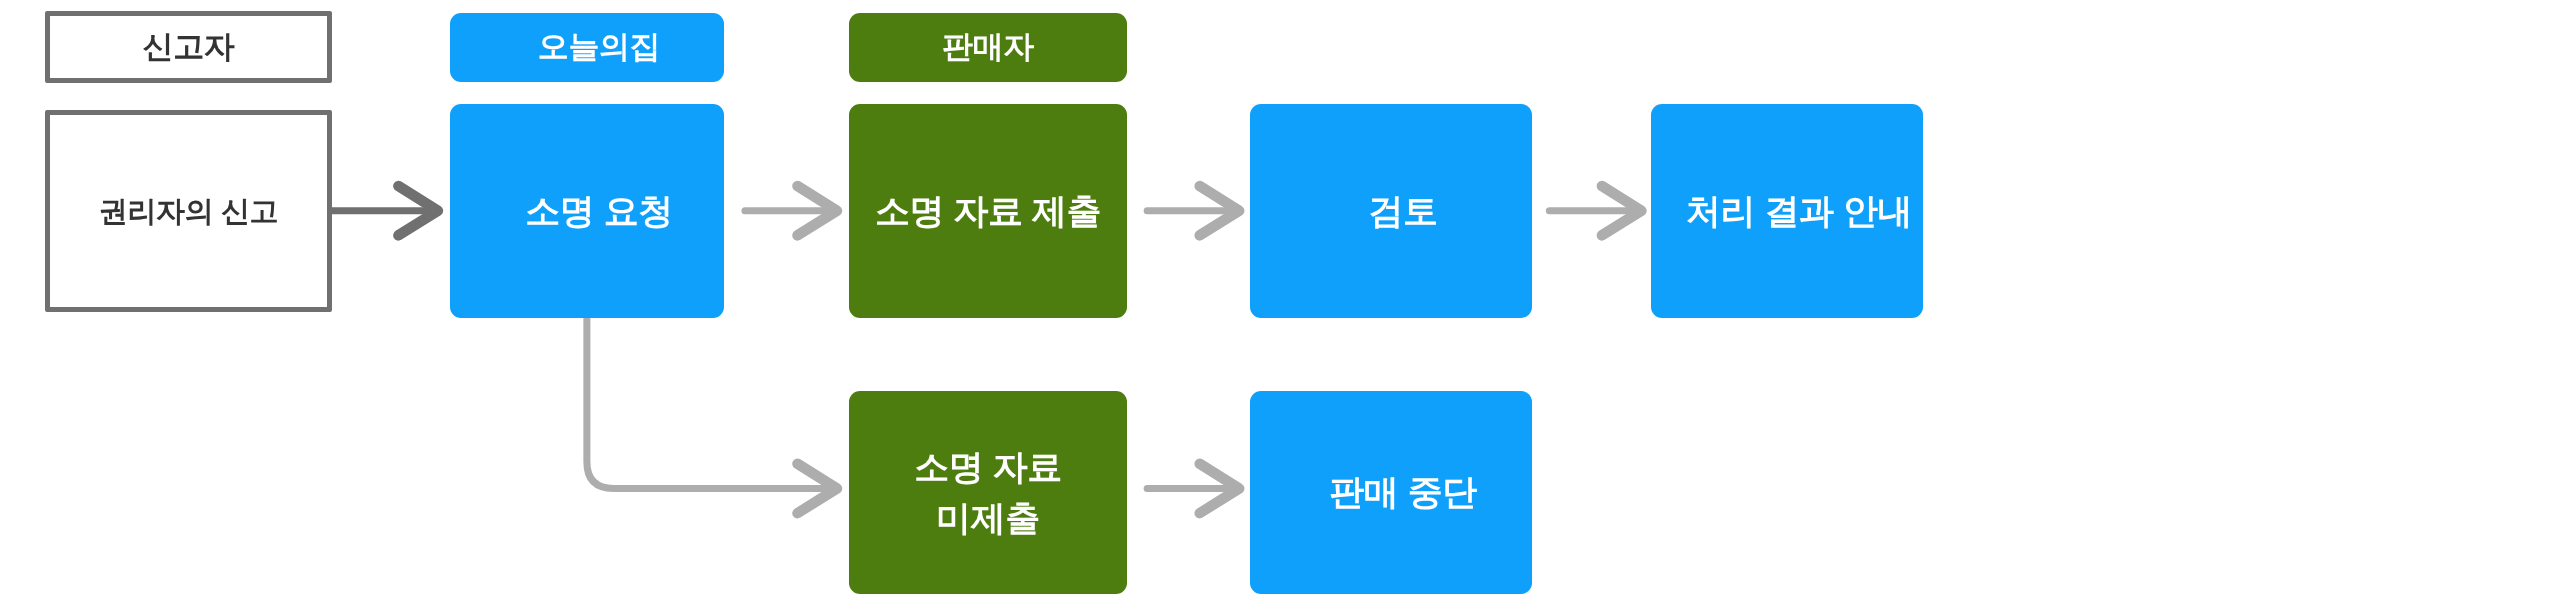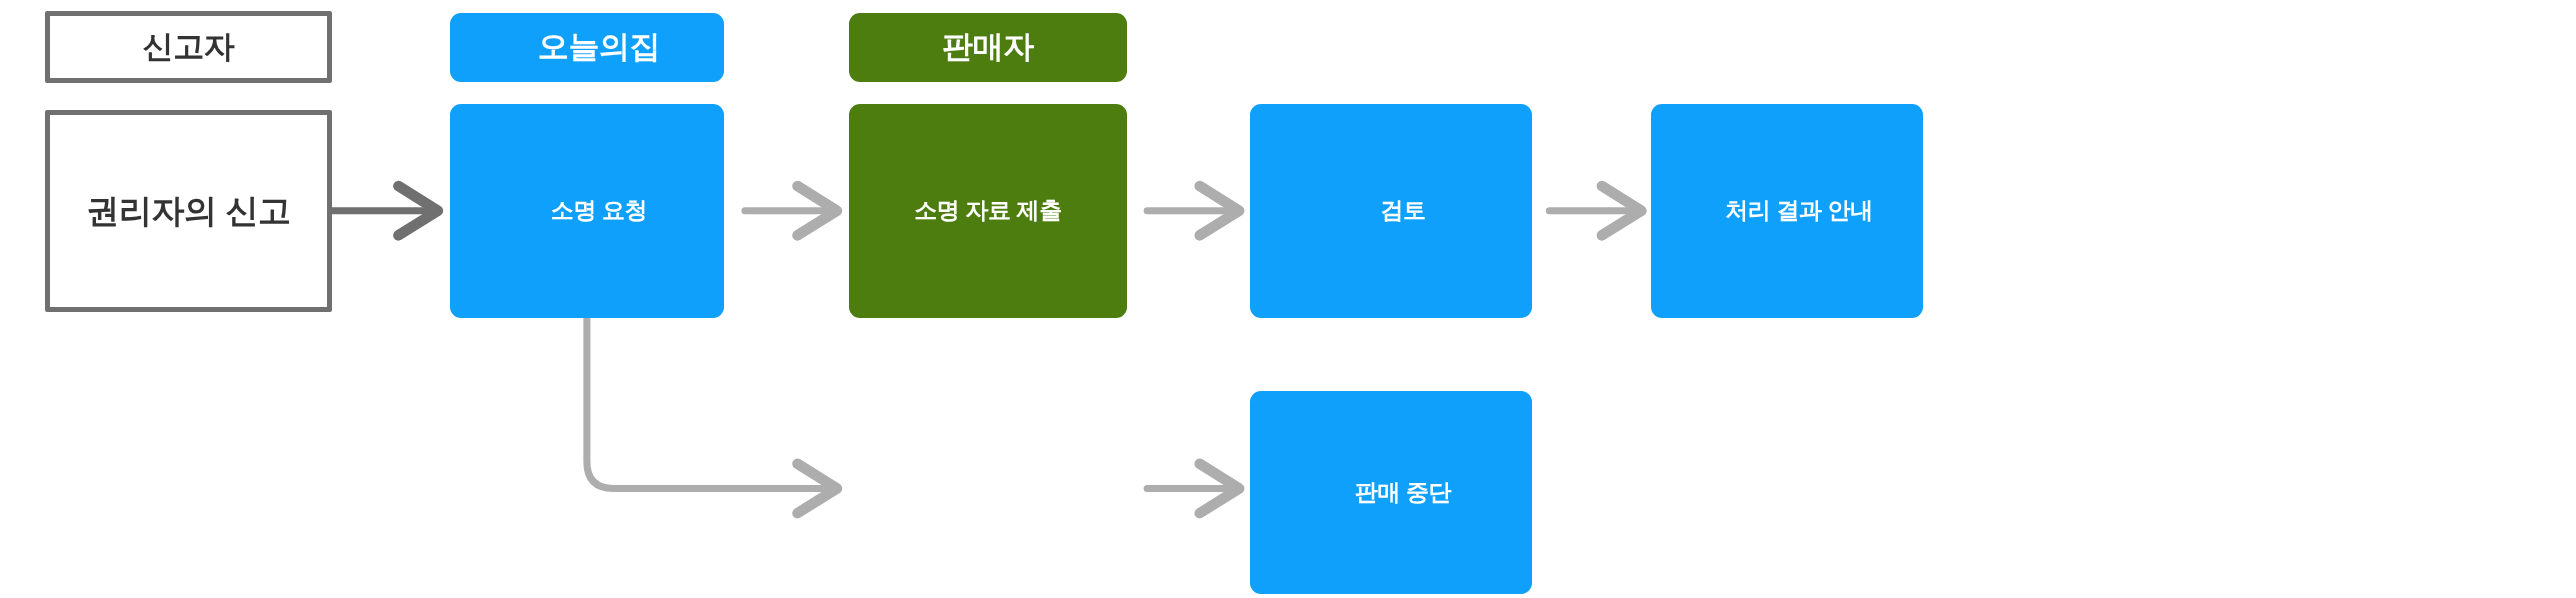--- a/index.html
+++ b/index.html
@@ -43,24 +43,24 @@
   .node.outline {
     background: #ffffff;
     color: #333333;
     border: 5.5px solid #707070;
     border-radius: 2px;
   }
   .lane-label {
     font-size: 31px;
   }
   .step {
-    font-size: 23px;
+    font-size: 35px;
   }
   .start-node {
-    font-size: 33px;
+    font-size: 29px;
   }
   svg.edges {
     position: absolute;
     left: 0;
     top: 0;
     width: 2576px;
     height: 599px;
     pointer-events: none;
   }
 </style>
@@ -101,17 +101,19 @@
   <div class="node outline start-node" style="left:45px; top:110px; width:287px; height:202px;">권리자의 신고</div>
 
   <div class="node blue step" style="left:450px; top:104px; width:274px; height:214px;">소명 요청</div>
 
   <div class="node red step" style="left:849px; top:104px; width:278px; height:214px;">소명 자료 제출</div>
 
   <div class="node blue step" style="left:1250px; top:104px; width:282px; height:214px;">검토</div>
 
   <div class="node blue step" style="left:1651px; top:104px; width:272px; height:214px;">처리 결과 안내</div>
 
+  <div class="node red step" style="left:849px; top:391px; width:278px; height:203px;">소명 자료
+미제출</div>
 
   <div class="node blue step" style="left:1250px; top:391px; width:282px; height:203px;text-align:center;">판매 중단</div>
 
 </div>
 
 
 </body></html>

